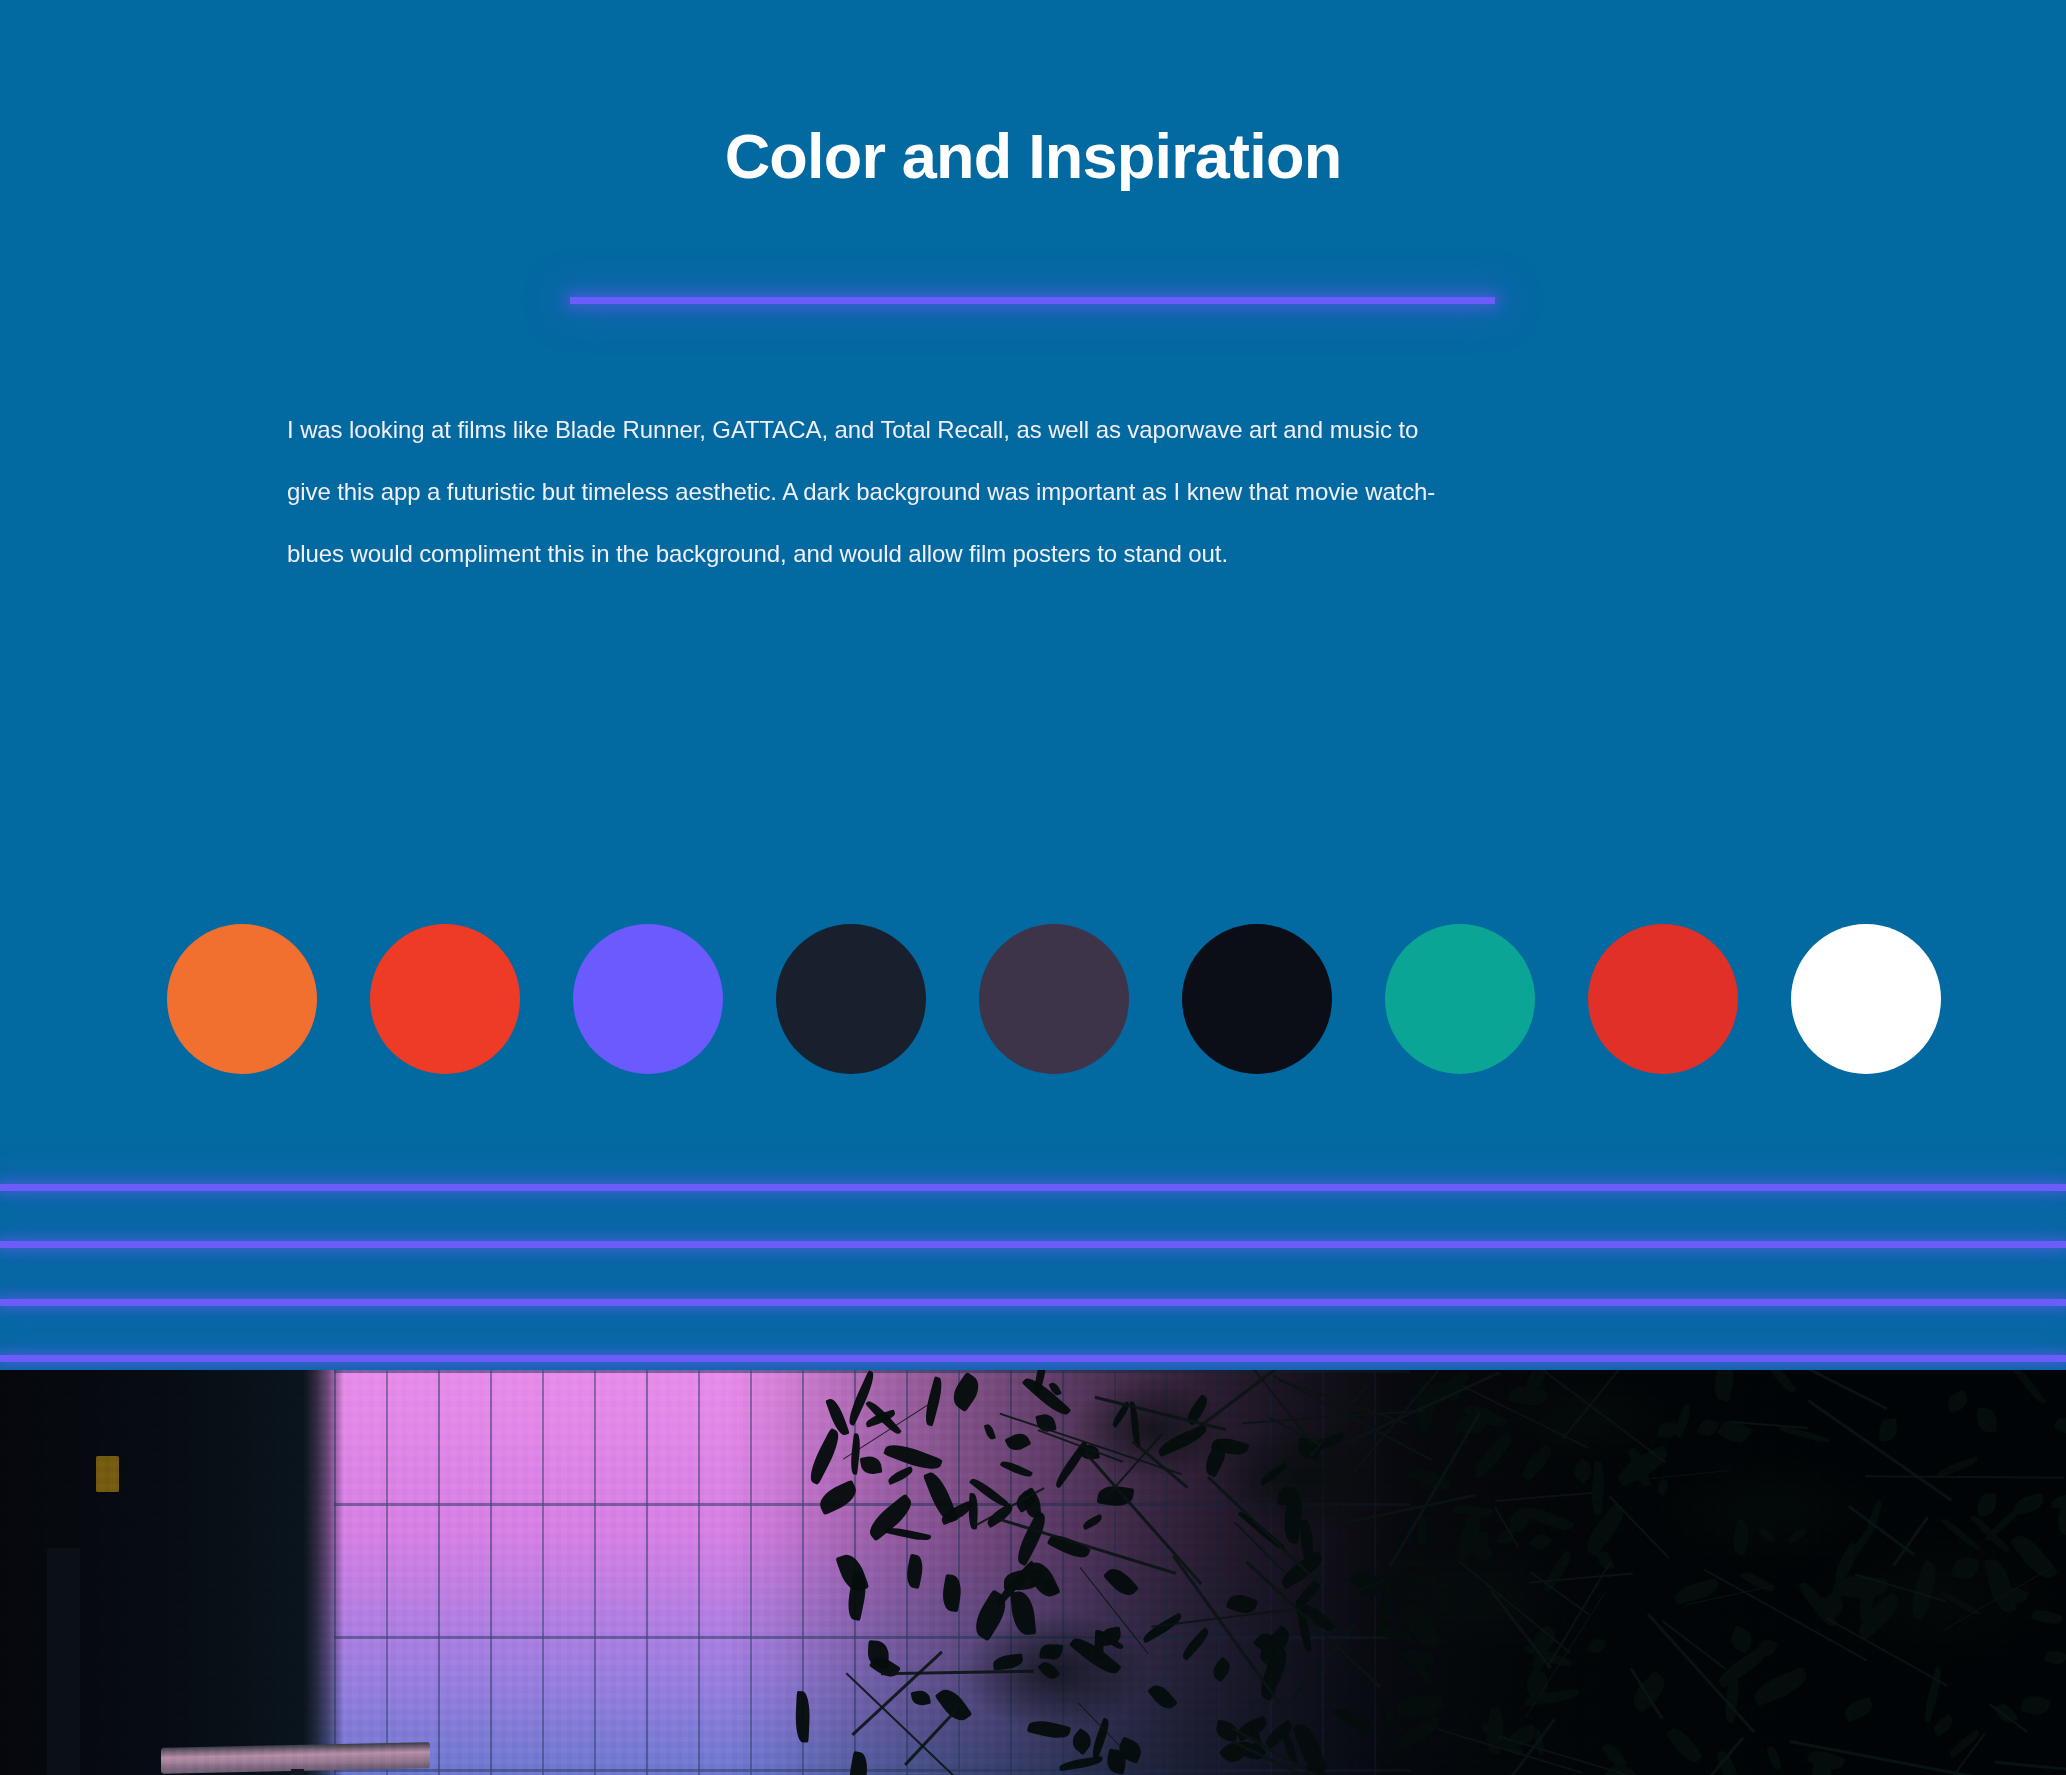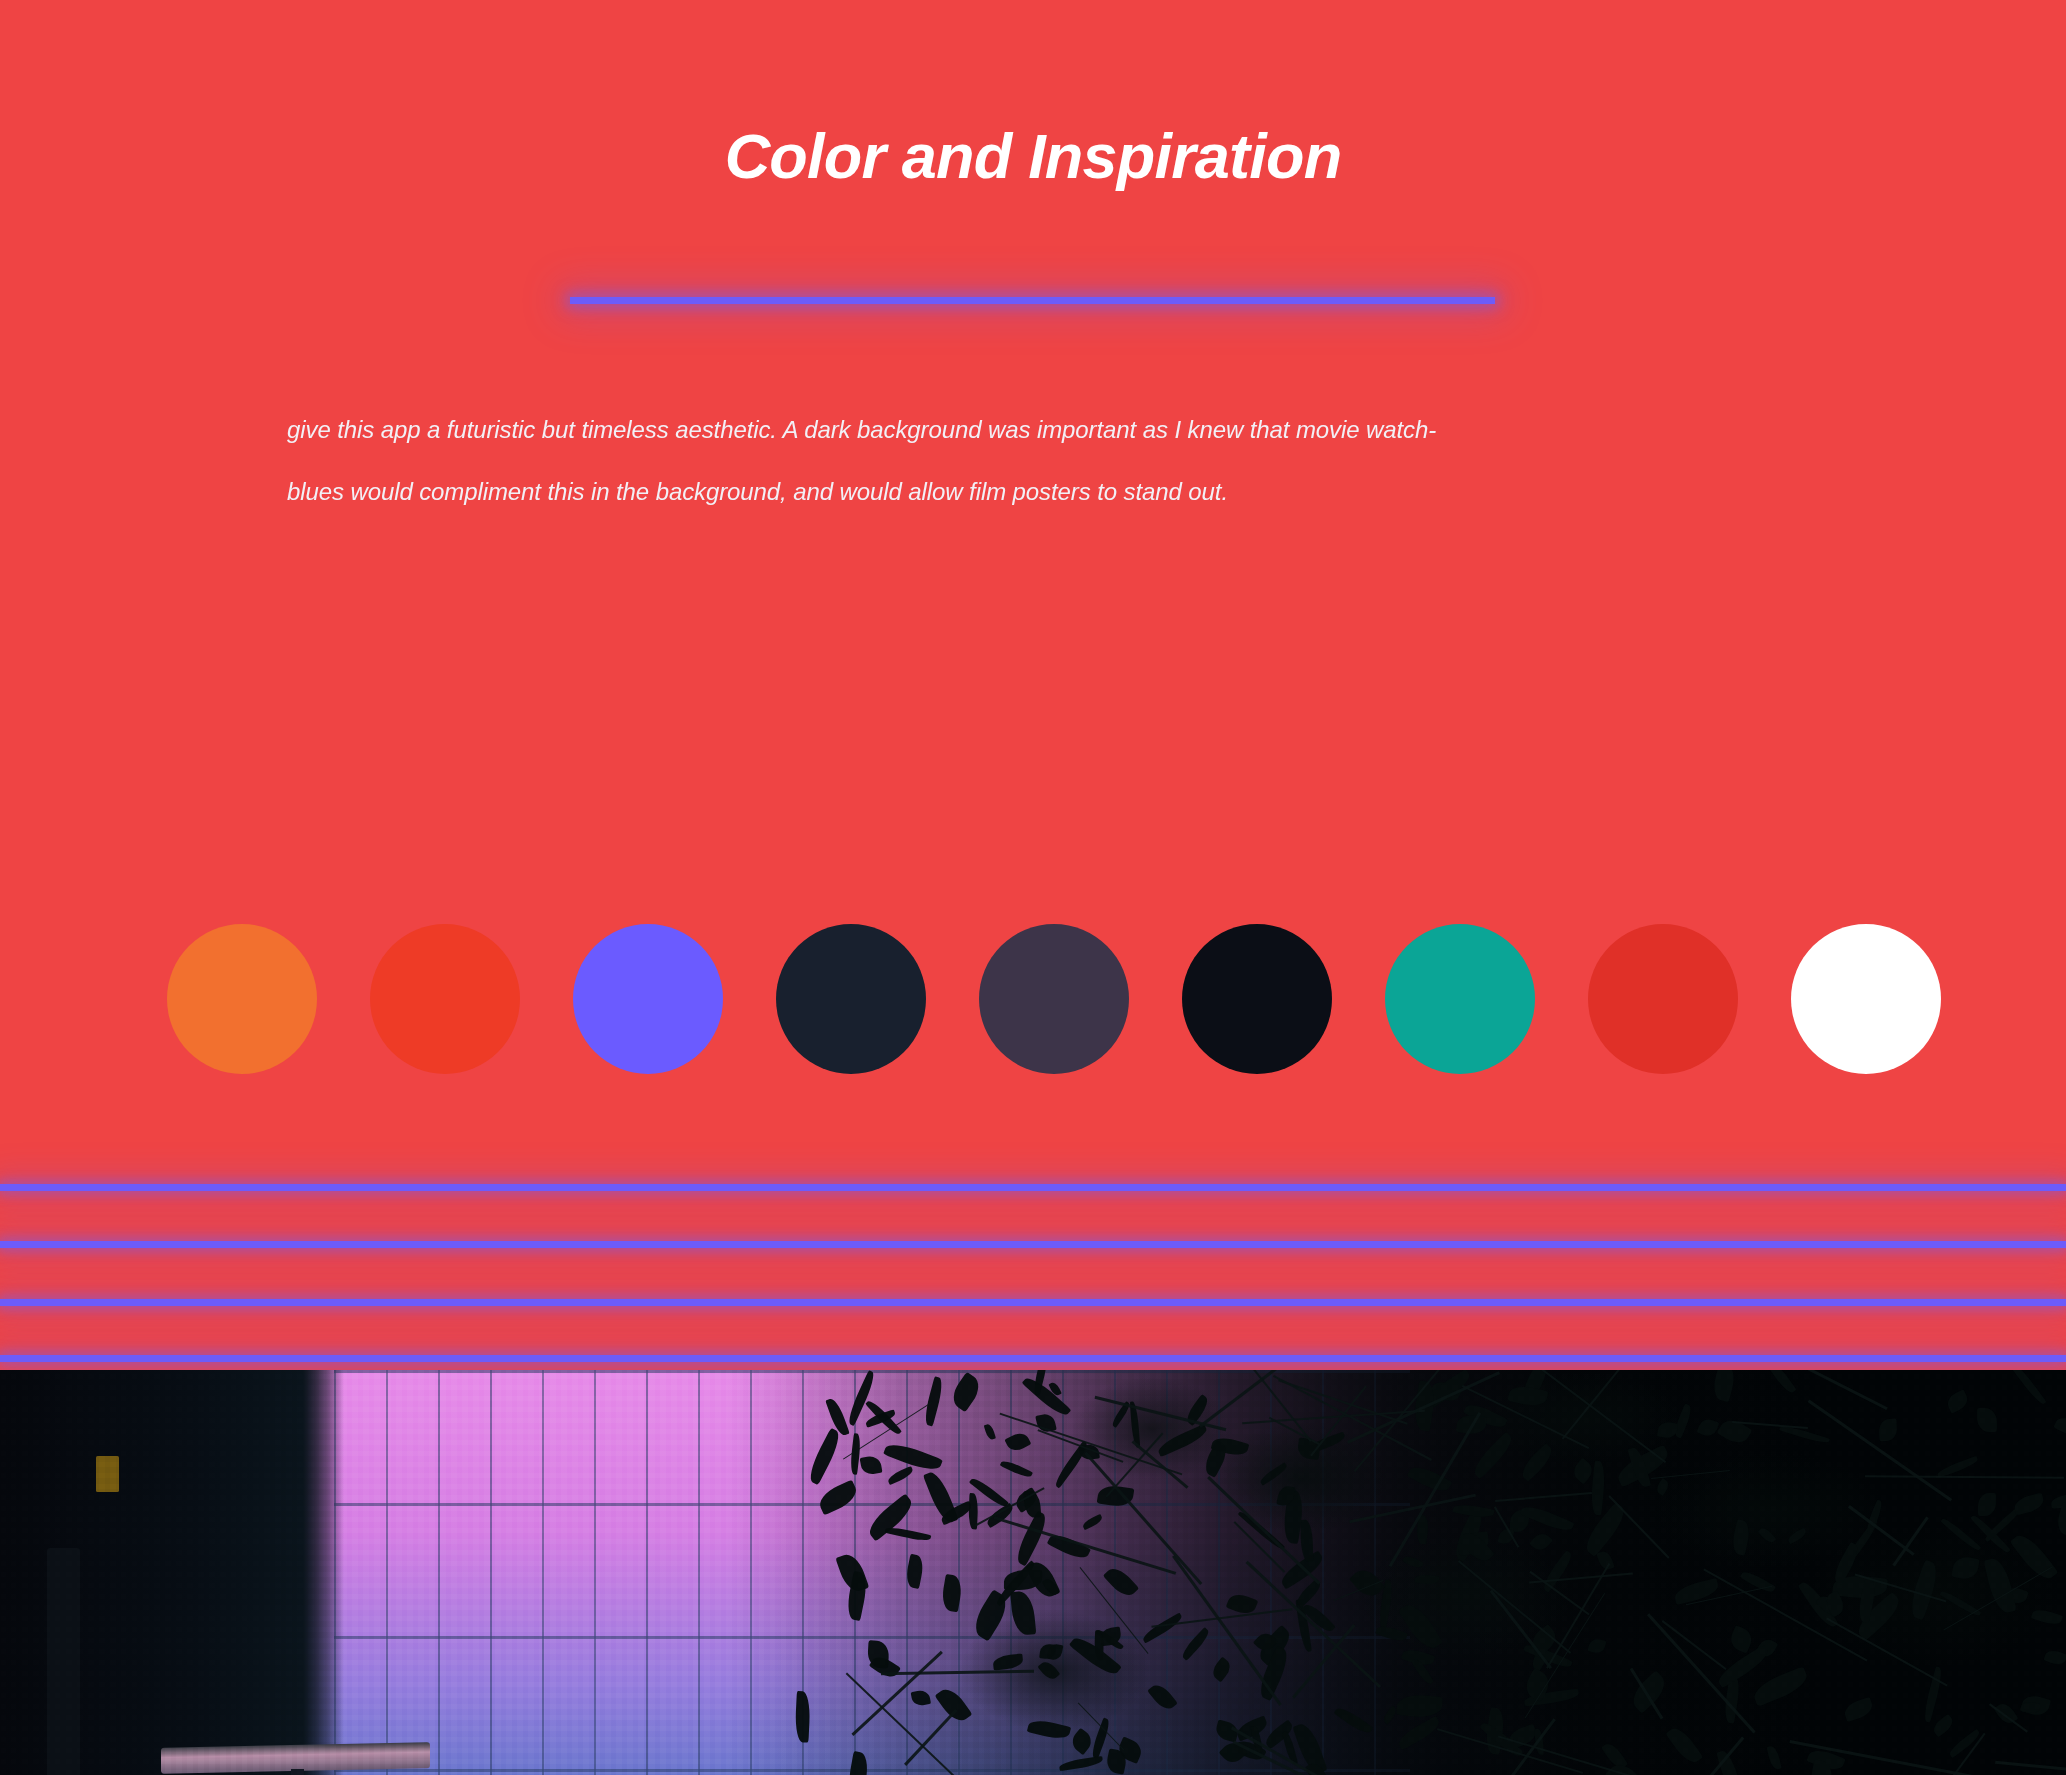--- a/index.html
+++ b/index.html
@@ -16,22 +16,21 @@
     font-family:"Liberation Sans", sans-serif;
     color:#ffffff;
     position:relative;
   }
 
   
   .page {
     position:relative;
     width:2066px;
     height:1775px;
-    background:#ef4444;
-    font-style:italic;
+    background:#0369a1;
   }
 
   
   .title-block {
     position:absolute;
     top:123px;
     left:0;
     width:2066px;
     text-align:center;
   }
@@ -247,20 +246,21 @@
 
 <div class="page">
 
   <div class="title-block">
     <h1 class="page-title">Color and Inspiration</h1>
   </div>
 
   <div class="title-divider" style="background: rgb(108, 92, 250);"></div>
 
   <div class="copy">
+    <div class="para-line">I was looking at films like Blade Runner, GATTACA, and Total Recall, as well as vaporwave art and music to</div>
     <div class="para-line">give this app a futuristic but timeless aesthetic. A dark background was important as I knew that movie watch-</div>
     <div class="para-line">blues would compliment this in the background, and would allow film posters to stand out.</div>
   </div>
 
   <div class="swatch-row">
     <div class="swatch" title="brand-orange" style="background: rgb(242, 112, 47);"></div>
     <div class="swatch" title="red-orange" style="background: rgb(238, 59, 38);"></div>
     <div class="swatch" title="electric-purple" style="background: rgb(107, 91, 255);"></div>
     <div class="swatch" title="deep-navy" style="background: rgb(24, 32, 46);"></div>
     <div class="swatch" title="muted-plum" style="background: rgb(61, 52, 73);"></div>

